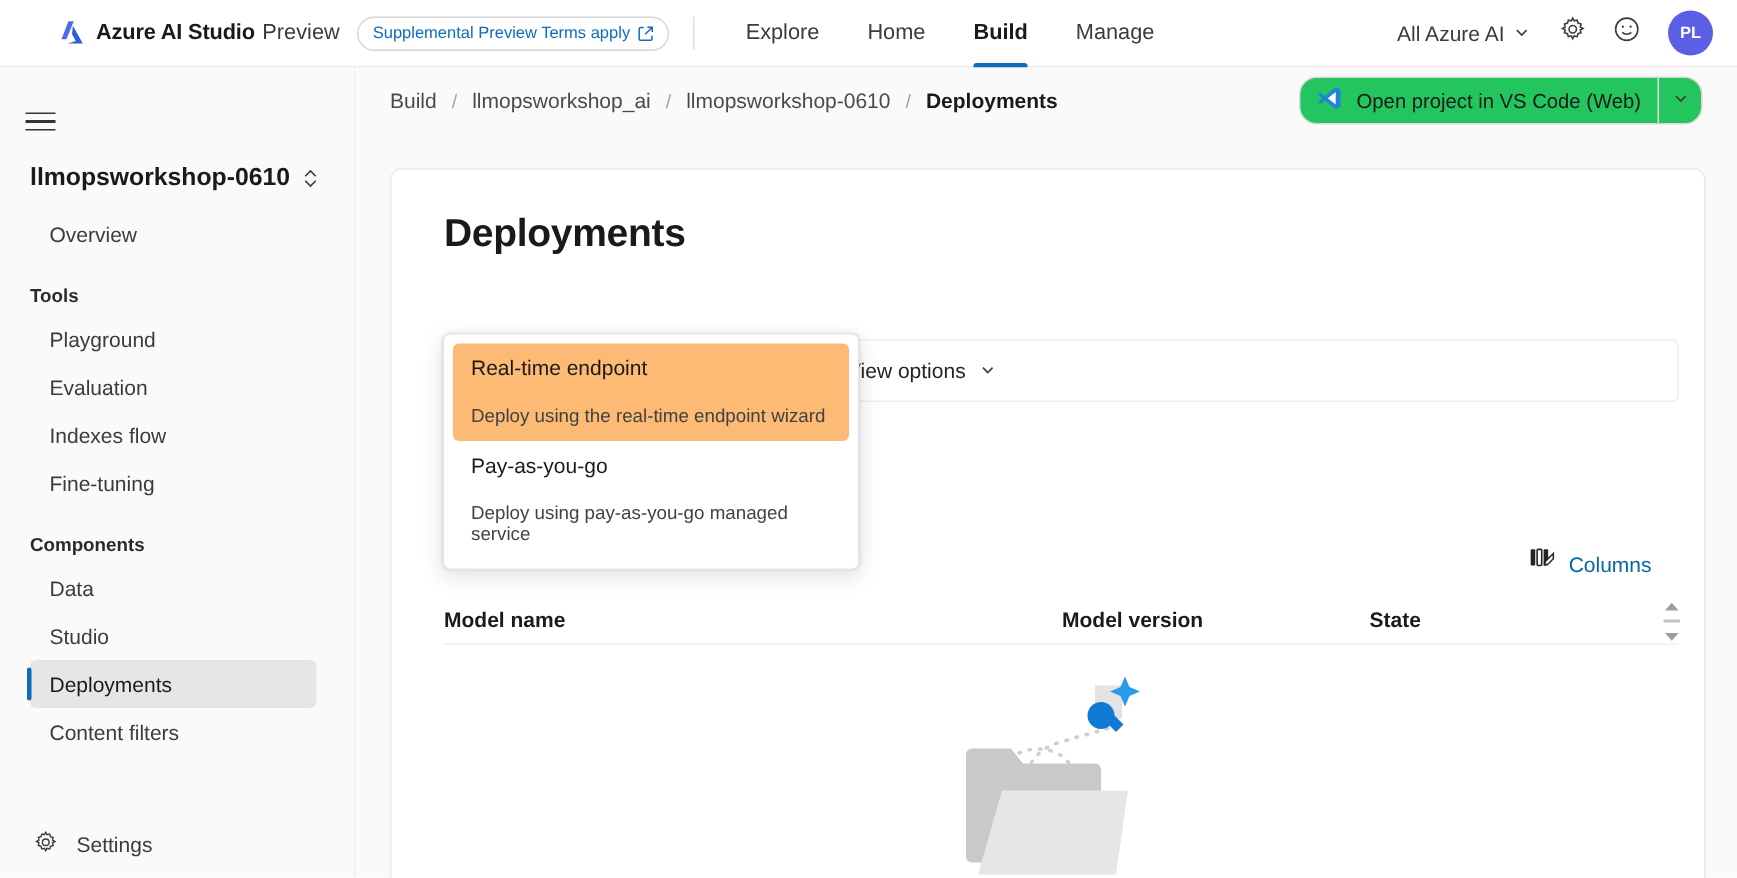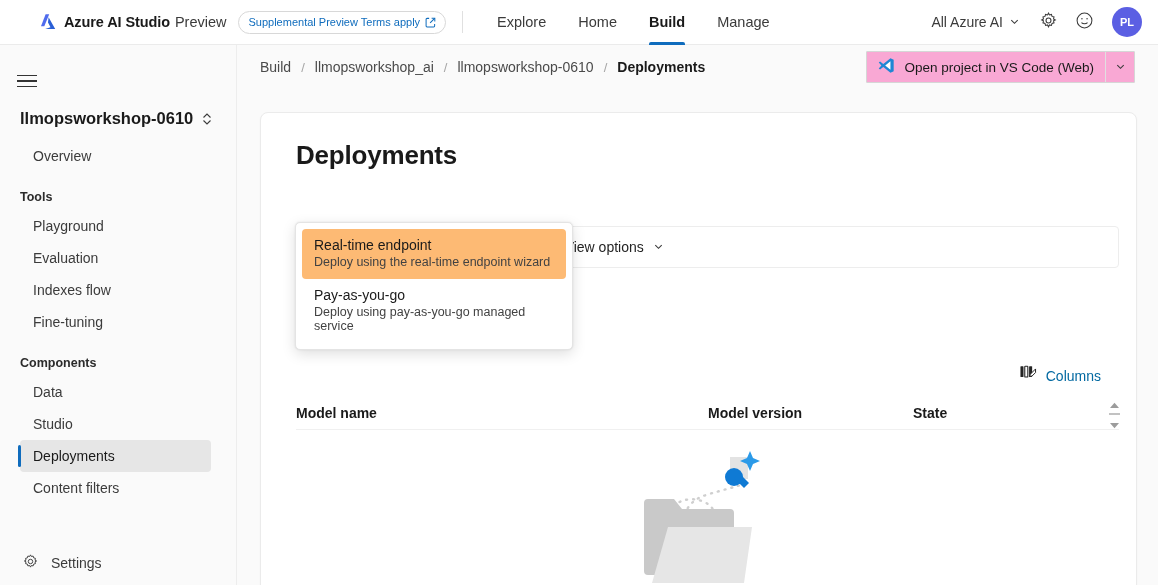--- a/index.html
+++ b/index.html
@@ -128,22 +128,22 @@
     height: 44px; display: flex; align-items: center;
     padding: 0 23px 0 23px;
   }
   .crumb { font-size: 14px; color: #4a4a4a; cursor: pointer; }
   .crumb.last { font-weight: 700; color: #1a1a1a; cursor: default; }
   .crumb-sep { color: #a6a6a6; margin: 0 10px; font-size: 13px; }
   .vscode-btn {
     margin-left: auto;
     display: flex; align-items: stretch;
     height: 32px;
-    border: 1px solid #d6d6d6; border-radius: 1px;
-    background: #f9a8d4;
+    border: 1px solid #d6d6d6; border-radius: 12px;
+    background: #22c55e;
     overflow: hidden;
   }
   .vscode-main {
     display: flex; align-items: center; gap: 9px;
     padding: 0 11px; font-size: 13.5px; color: #1a1a1a; cursor: pointer;
   }
   .vscode-split { width: 1px; background: #e0e0e0; }
   .vscode-caret {
     width: 28px; display: flex; align-items: center; justify-content: center;
     cursor: pointer;
@@ -196,21 +196,21 @@
     box-shadow: 0 4px 14px rgba(0,0,0,0.13), 0 0 2px rgba(0,0,0,0.10);
     padding: 6px 0;
     z-index: 40;
   }
   .menu-item {
     margin: 0 6px; padding: 8px 12px 10px 12px;
     border-radius: 4px; cursor: pointer;
   }
   .menu-item.hover { background: #fdba74; }
   .menu-title { font-size: 14px; color: #1a1a1a; }
-  .menu-desc { font-size: 12.5px; color: #424242; margin-top: 2px; }
+  .menu-desc { font-size: 12.5px; color: #424242; margin-top: 17px; }
 
   
   .columns-btn {
     position: absolute; top: 241px; right: 27px;
     height: 30px; display: flex; align-items: flex-end; gap: 9px;
     padding: 0 8px; font-size: 14px; color: #0369a1;
     cursor: pointer; border-radius: 4px;
   }
   .table-head {
     position: absolute; top: 284px; left: 35px;

